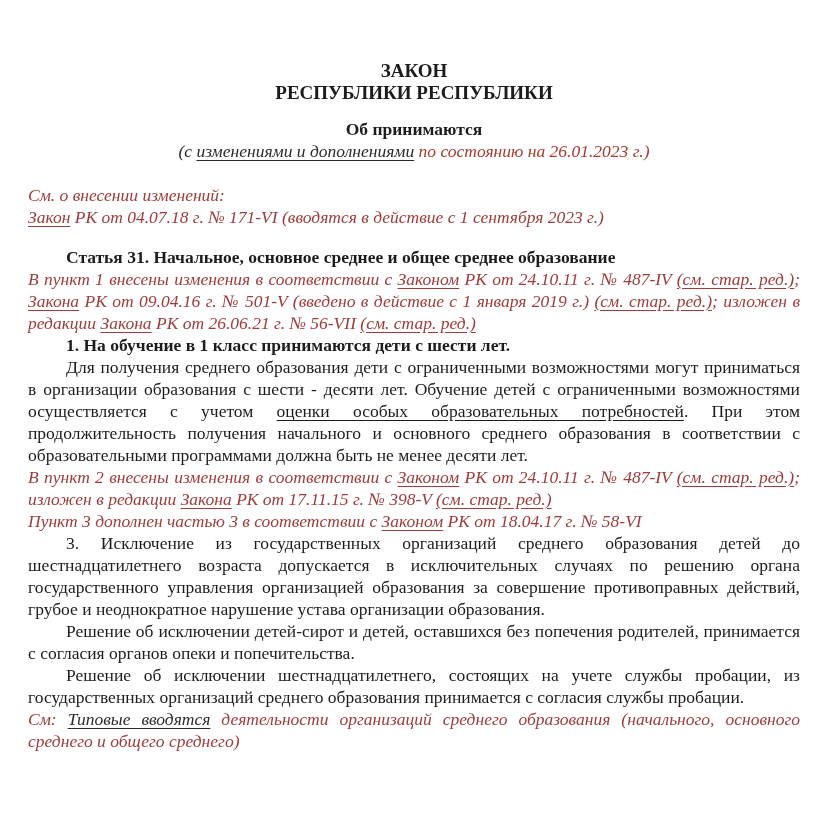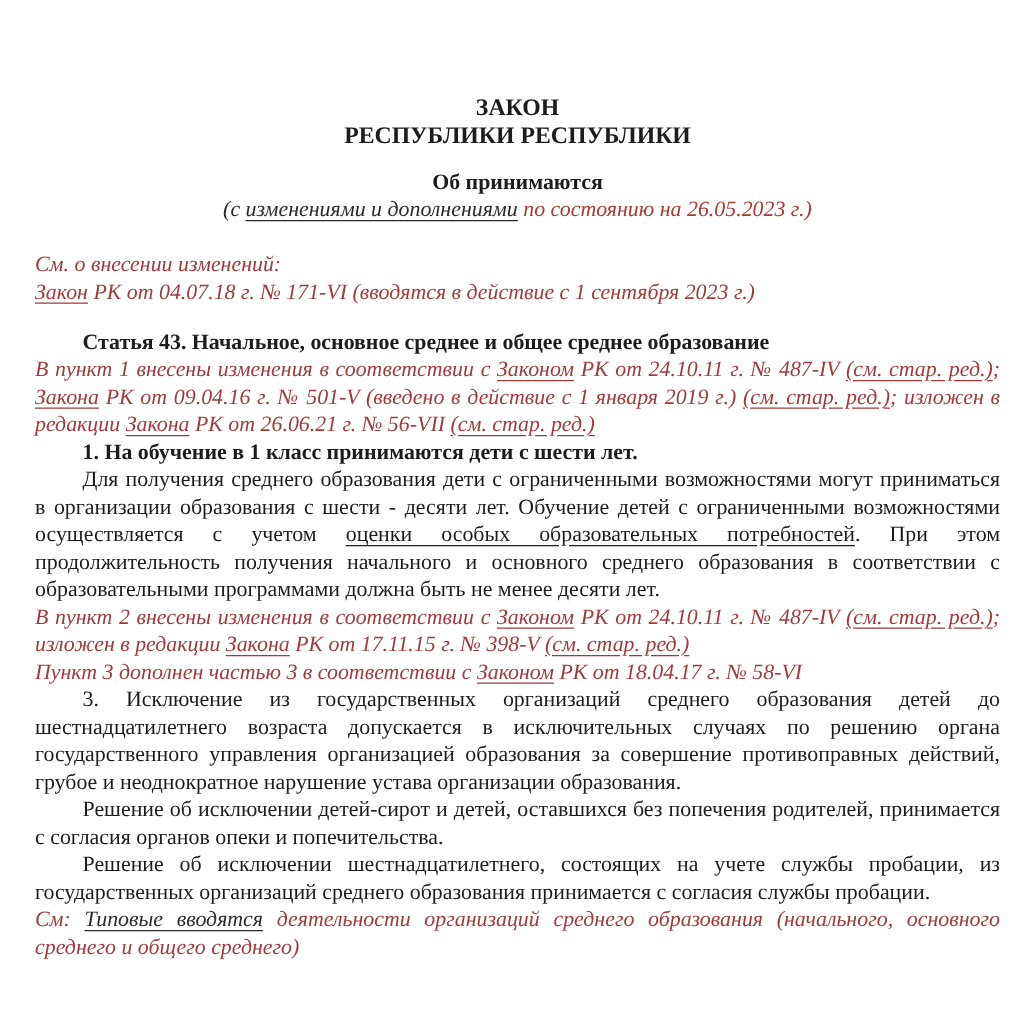--- a/index.html
+++ b/index.html
@@ -7,21 +7,21 @@
     width: 828px; height: 824px;
     background: #ffffff;
     overflow: hidden;
   }
   body {
     font-family: "Liberation Serif", "DejaVu Serif", serif;
     font-size: 17.5px;
     line-height: 22px;
     color: #1c1c1c;
   }
-  .page { padding: 76px 28px 0 28px; }
+  .page { padding: 60px 28px 0 28px; }
   p, div.line { margin: 0; }
   .center  { text-align: center; }
   .justify { text-align: justify; }
   .bold    { font-weight: bold; }
   .italic  { font-style: italic; }
   .indent  { text-indent: 38px; }
   .title   { font-size: 19px; line-height: 22px; }
   .ann     { color: #9e3b3b; font-style: italic; }
   .date-red { color: #a83a2e; }
   .dark    { color: #2b2b2b; }
@@ -35,30 +35,30 @@
 <body>
 
 <main class="page">
 
   <div class="line center bold title">ЗАКОН</div>
   <div class="line center bold title">РЕСПУБЛИКИ РЕСПУБЛИКИ</div>
 
   <div class="gap14"></div>
 
   <div class="line center bold">Об принимаются</div>
-  <p class="center italic"><span class="dark">(с </span><span class="dark u">изменениями и дополнениями</span><span class="date-red"> по состоянию на 26.05.2023 г.)</span></p>
+  <p class="center italic"><span class="dark">(с </span><span class="dark u">изменениями и дополнениями</span><span class="date-red"> по состоянию на 26.01.2023 г.)</span></p>
 
   <div class="gap22"></div>
 
   <p class="ann">См. о внесении изменений:</p>
   <p class="ann"><span class="u">Закон</span><span> РК от 04.07.18 г. № 171-VI (вводятся в действие с 1 сентября 2023 г.)</span></p>
 
   <div class="gap18"></div>
 
-  <p class="bold indent">Статья 43. Начальное, основное среднее и общее среднее образование</p>
+  <p class="bold indent">Статья 31. Начальное, основное среднее и общее среднее образование</p>
 
   <p class="ann justify"><span>В пункт 1 внесены изменения в соответствии с </span><span class="u">Законом</span><span> РК от 24.10.11 г. № 487-IV </span><span class="u">(см. стар. ред.)</span><span>; </span><span class="u">Закона</span><span> РК от 09.04.16 г. № 501-V (введено в действие с 1 января 2019 г.) </span><span class="u">(см. стар. ред.)</span><span>; изложен в редакции </span><span class="u">Закона</span><span> РК от 26.06.21 г. № 56-VII </span><span class="u">(см. стар. ред.)</span></p>
 
   <p class="bold indent">1. На обучение в 1 класс принимаются дети с шести лет.</p>
   <p class="justify indent"><span>Для получения среднего образования дети с ограниченными возможностями могут приниматься в организации образования с шести - десяти лет. Обучение детей с ограниченными возможностями осуществляется с учетом </span><span class="u">оценки особых образовательных потребностей</span><span>. При этом продолжительность получения начального и основного среднего образования в соответствии с образовательными программами должна быть не менее десяти лет.</span></p>
 
   <p class="ann justify"><span>В пункт 2 внесены изменения в соответствии с </span><span class="u">Законом</span><span> РК от 24.10.11 г. № 487-IV </span><span class="u">(см. стар. ред.)</span><span>; изложен в редакции </span><span class="u">Закона</span><span> РК от 17.11.15 г. № 398-V </span><span class="u">(см. стар. ред.)</span></p>
 
 
   <p class="ann justify"><span>Пункт 3 дополнен частью 3 в соответствии с </span><span class="u">Законом</span><span> РК от 18.04.17 г. № 58-VI</span></p>

